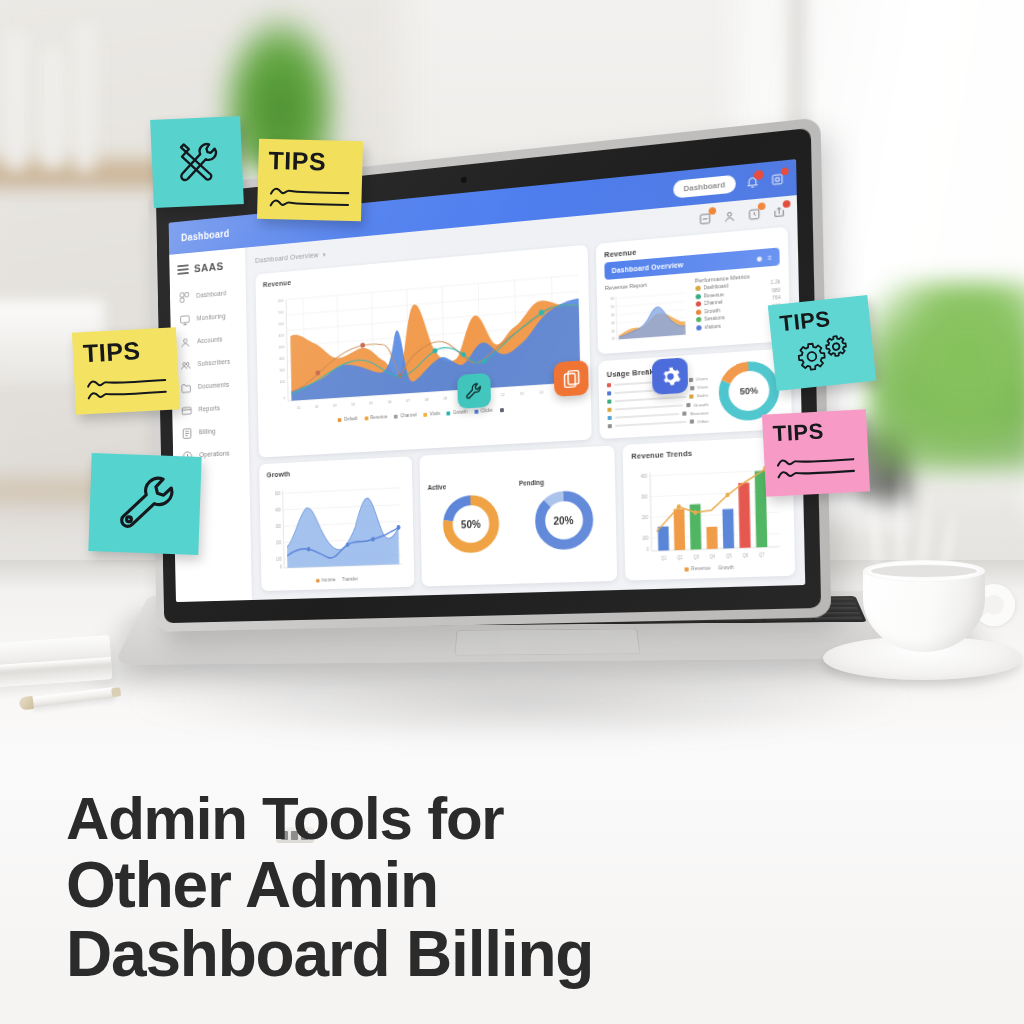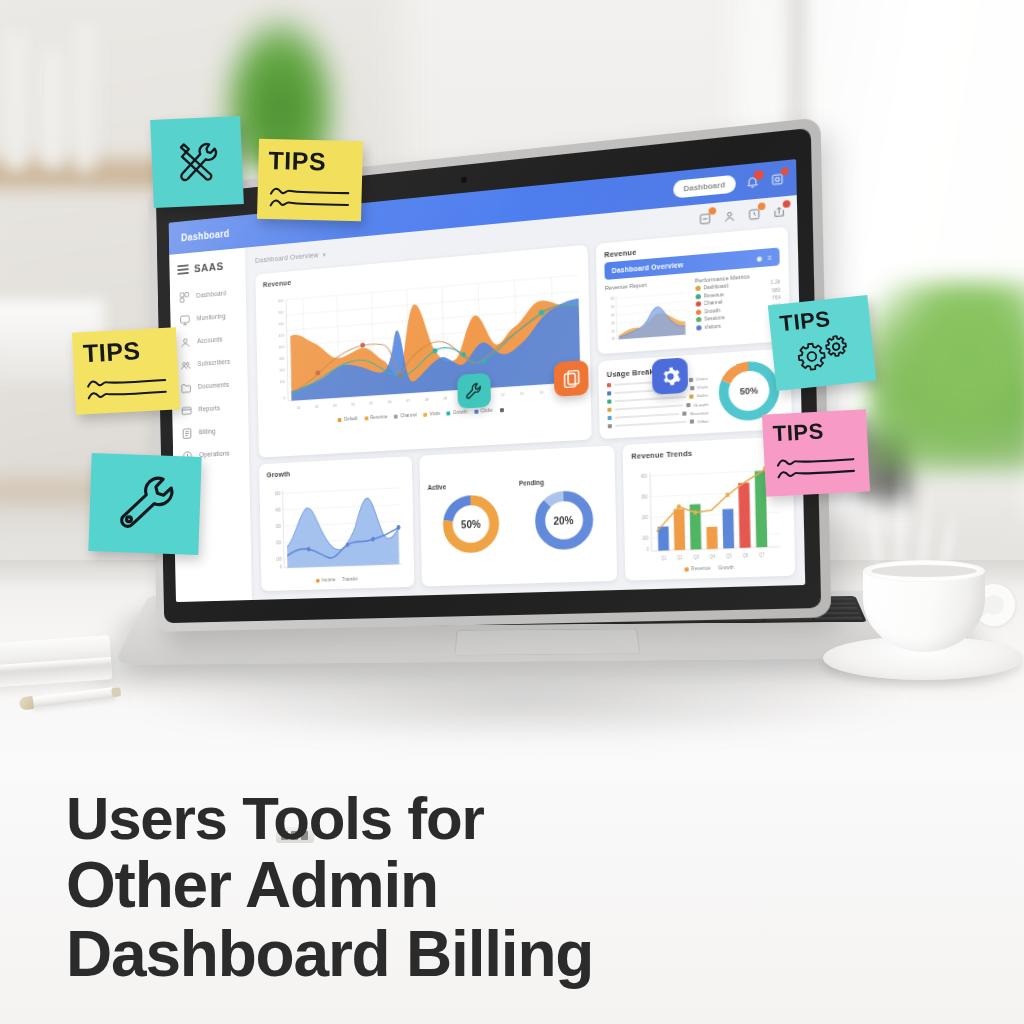--- a/index.html
+++ b/index.html
@@ -1152,18 +1152,18 @@
     <div class="note-title" style="font-size:22px">TIPS</div>
     <div class="note-squiggles">
       <svg viewBox="0 0 100 30" fill="none" stroke="#14181c" stroke-width="2.5" stroke-linecap="round">
         <path d="M4 11 C8 3, 12 4, 16 9 C19 13, 22 6, 26 7 C32 8, 40 9, 94 8"></path>
         <path d="M4 25 C8 17, 12 18, 16 23 C19 27, 22 20, 26 21 C32 22, 40 23, 94 22"></path>
       </svg>
     </div>
   </div>
 
   <div class="headline">
-    <div class="hl-1">Users Tools for</div>
+    <div class="hl-1">Admin Tools for</div>
     <div class="hl-2">Other Admin</div>
     <div class="hl-3">Dashboard Billing</div>
   </div>
 
 </div>
 
 </body></html>

